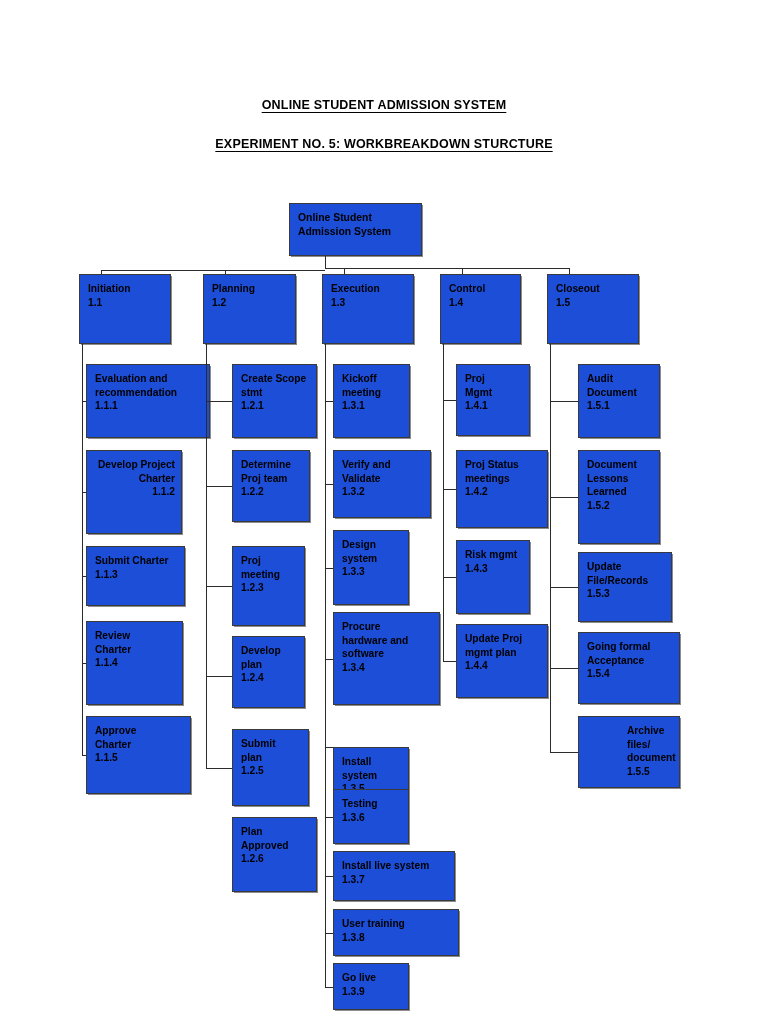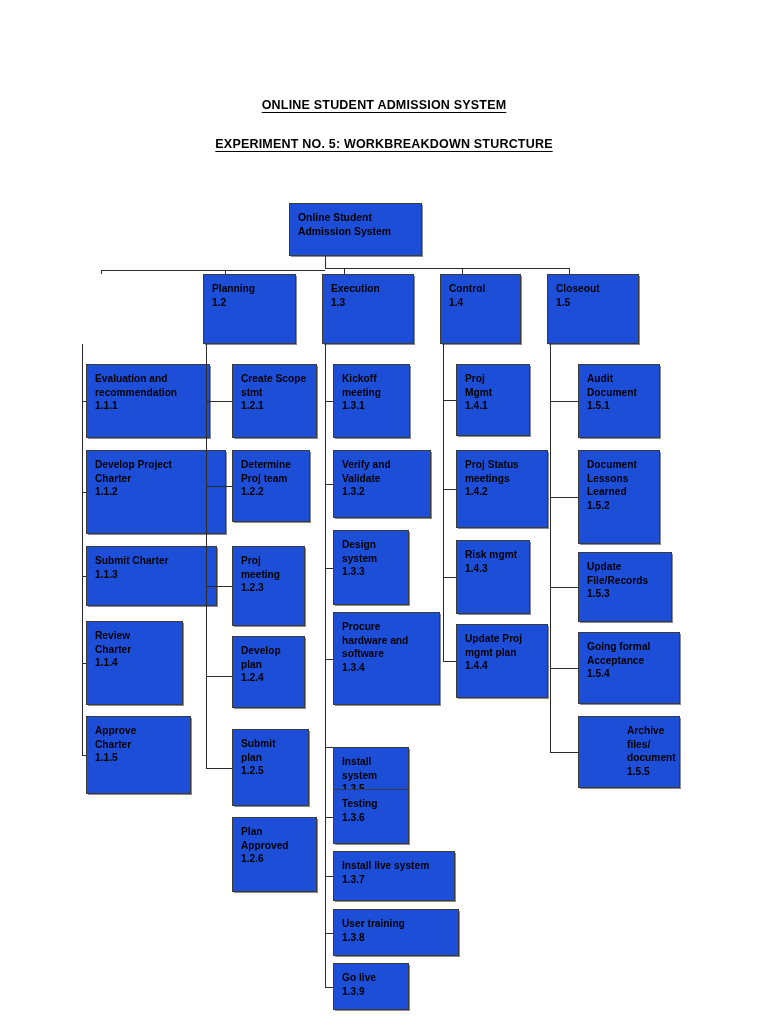--- a/index.html
+++ b/index.html
@@ -79,37 +79,38 @@
 
   <div class="title title-2">EXPERIMENT NO. 5:  WORKBREAKDOWN STURCTURE</div>
 
   <div id="diagram">
       <div class="node root-node" style="left: 289px; top: 203px; width: 133px; height: 53px;"><span class="nlabel">Online Student
 Admission System</span></div>
       <div class="line-v" style="left: 325px; top: 256px; height: 12px;"></div>
       <div class="line-h" style="left: 101px; top: 270px; width: 224px;"></div>
       <div class="line-h" style="left: 325px; top: 268px; width: 244px;"></div>
       <div class="line-v" style="left: 101px; top: 270px; height: 4px;"></div>
+      <div class="node" style="left: 79px; top: 274px; width: 92px; height: 70px;"><span class="nlabel">Initiation</span><span class="ncode">1.1</span></div>
       <div class="line-v" style="left: 225px; top: 270px; height: 4px;"></div>
       <div class="node" style="left: 203px; top: 274px; width: 93px; height: 70px;"><span class="nlabel">Planning</span><span class="ncode">1.2</span></div>
       <div class="line-v" style="left: 344px; top: 268px; height: 6px;"></div>
       <div class="node" style="left: 322px; top: 274px; width: 92px; height: 70px;"><span class="nlabel">Execution</span><span class="ncode">1.3</span></div>
       <div class="line-v" style="left: 462px; top: 268px; height: 6px;"></div>
       <div class="node" style="left: 440px; top: 274px; width: 81px; height: 70px;"><span class="nlabel">Control</span><span class="ncode">1.4</span></div>
       <div class="line-v" style="left: 569px; top: 268px; height: 6px;"></div>
       <div class="node" style="left: 547px; top: 274px; width: 92px; height: 70px;"><span class="nlabel">Closeout</span><span class="ncode">1.5</span></div>
       <div class="line-v" style="left: 82px; top: 344px; height: 411px;"></div>
       <div class="line-h" style="left: 82px; top: 401px; width: 4px;"></div>
       <div class="node" style="left: 86px; top: 364px; width: 124px; height: 74px;"><span class="nlabel">Evaluation and
 recommendation</span><span class="ncode">1.1.1</span></div>
       <div class="line-h" style="left: 82px; top: 492px; width: 4px;"></div>
-      <div class="node" style="left: 86px; top: 450px; width: 140px; height: 84px;"><span class="nlabel">Develop Project
+      <div class="node" style="left: 86px; top: 450px; width: 96px; height: 84px; text-align: right;"><span class="nlabel">Develop Project
 Charter</span><span class="ncode">1.1.2</span></div>
       <div class="line-h" style="left: 82px; top: 576px; width: 4px;"></div>
-      <div class="node" style="left: 86px; top: 546px; width: 131px; height: 60px;"><span class="nlabel">Submit Charter</span><span class="ncode">1.1.3</span></div>
+      <div class="node" style="left: 86px; top: 546px; width: 99px; height: 60px;"><span class="nlabel">Submit Charter</span><span class="ncode">1.1.3</span></div>
       <div class="line-h" style="left: 82px; top: 663px; width: 4px;"></div>
       <div class="node" style="left: 86px; top: 621px; width: 97px; height: 84px;"><span class="nlabel">Review
 Charter</span><span class="ncode">1.1.4</span></div>
       <div class="line-h" style="left: 82px; top: 755px; width: 4px;"></div>
       <div class="node" style="left: 86px; top: 716px; width: 105px; height: 78px;"><span class="nlabel">Approve
 Charter</span><span class="ncode">1.1.5</span></div>
       <div class="line-v" style="left: 206px; top: 344px; height: 424px;"></div>
       <div class="line-h" style="left: 206px; top: 401px; width: 26px;"></div>
       <div class="node" style="left: 232px; top: 364px; width: 85px; height: 74px;"><span class="nlabel">Create Scope
 stmt</span><span class="ncode">1.2.1</span></div>

